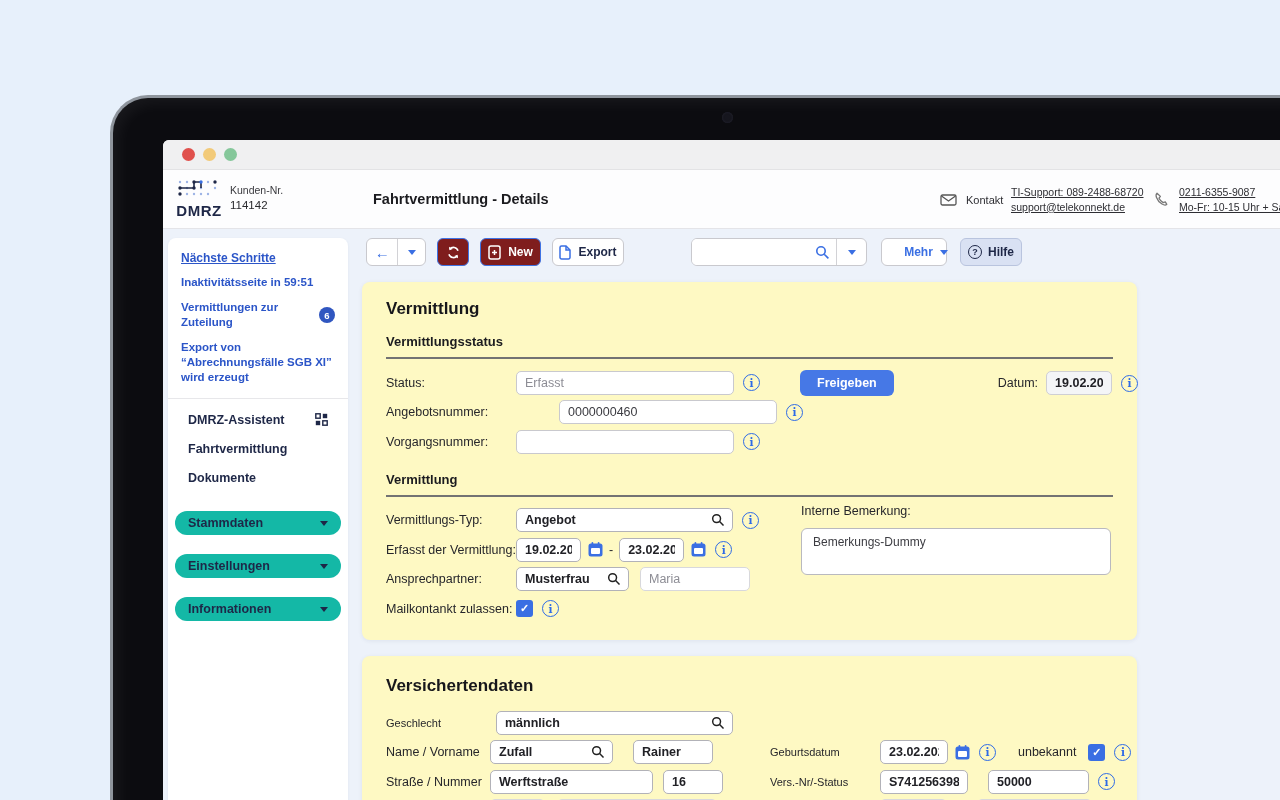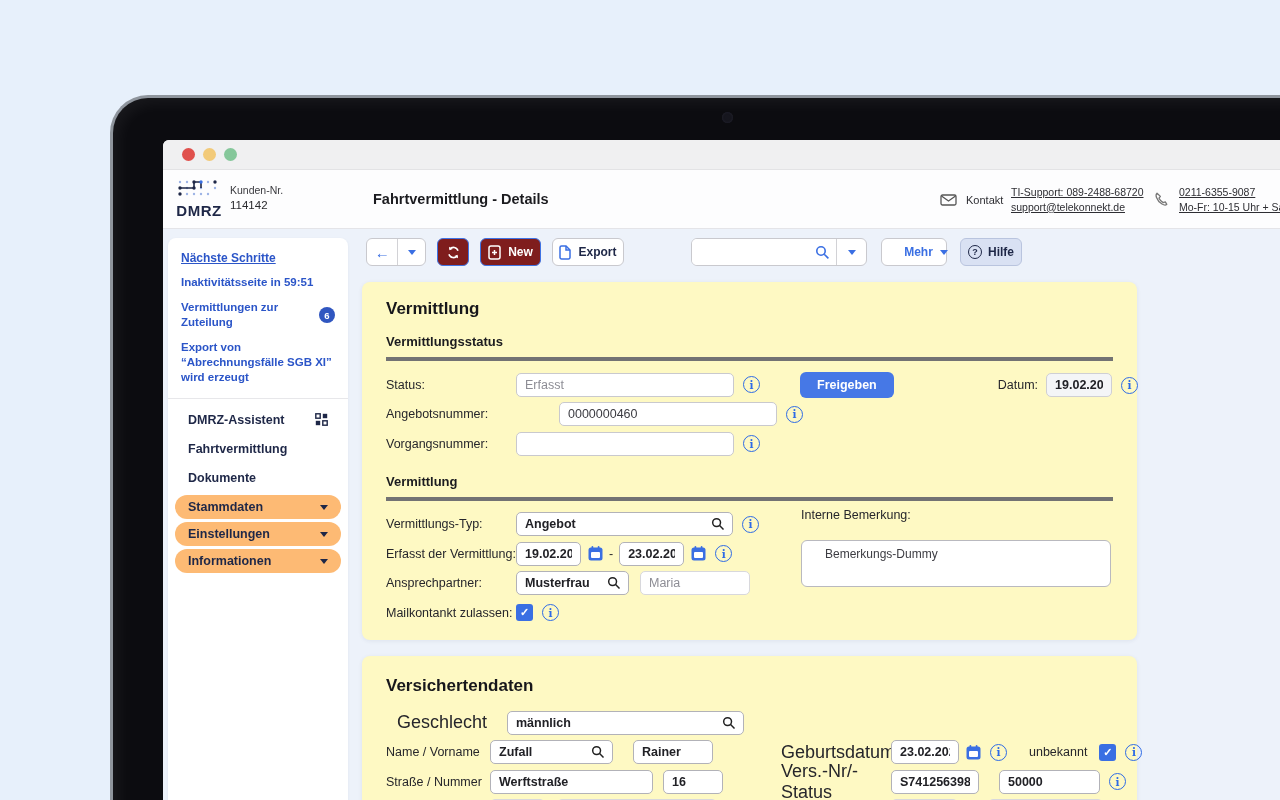--- a/index.html
+++ b/index.html
@@ -43,21 +43,21 @@
     background:#fff; border-radius:8px; box-shadow:0 1px 3px rgba(40,50,90,.07);
     padding:13px 13px; }
   .ns-title { font-size:12px; font-weight:bold; color:#2b55c8; text-decoration:underline; }
   .ns-item { font-size:11.5px; font-weight:bold; color:#2b55c8; margin-top:10px; line-height:15px;
     display:flex; align-items:center; justify-content:space-between; }
   .badge { min-width:16px; height:16px; border-radius:50%; background:#3056c0; color:#fff;
     font-size:9.5px; font-weight:bold; display:flex; align-items:center; justify-content:center; }
   .sb-divider { border:none; border-top:1px solid #e7e7ea; margin:13px -13px 6px; }
   .menu-item { height:29px; display:flex; align-items:center; justify-content:space-between;
     font-size:12.5px; font-weight:bold; color:#1e2747; padding:0 7px; }
-  .menu-pill { height:24px; background:#fdba74; border-radius:12px; margin:3px -6px;
+  .menu-pill { height:24px; background:#14b8a6; border-radius:12px; margin:19px -6px;
     padding:0 13px; display:flex; align-items:center; justify-content:space-between;
     font-size:12.5px; font-weight:bold; color:#1e2747; }
   .caret { width:0; height:0; border-left:4px solid transparent; border-right:4px solid transparent;
     border-top:5px solid #1e2747; }
   .caret.blue { border-top-color:#3a6fe3; }
 
   
   .main { position:absolute; left:199px; top:9px; width:775px; }
   .toolbar { display:flex; height:28px; }
   .tb { height:28px; border-radius:6px; display:flex; align-items:center; justify-content:center;
@@ -77,21 +77,21 @@
     font-size:9px; font-weight:bold; display:flex; align-items:center; justify-content:center; color:#1e2747; }
   .mehr { color:#3a6fe3; gap:7px;padding-left:24px; }
 
   
   .card { background:#fef9c3; border-radius:8px; box-shadow:0 1px 4px rgba(40,50,90,.08);
     padding:0 24px; position:relative; }
   .card1 { margin-top:16px; height:358px; }
   .card2 { margin-top:16px; height:260px; }
   .card-title { font-size:17px; font-weight:bold; color:#17171b; padding-top:17px; }
   .sec-title { font-size:13px; font-weight:bold; color:#1b1b1f; margin-top:15px; padding-bottom:8px;
-    border-bottom:4px solid #737373; }
+    border-bottom:2px solid #737373; }
   .rows { margin-top:9px; position:relative; }
   .frow { height:29.5px; display:flex; align-items:center; }
   .flabel { width:130px; font-size:12.5px; color:#26262b; flex:none; }
   .inp { height:24px; border:1px solid #c9c9ce; border-radius:5px; background:#fff;
     font-size:12.5px; padding:0 8px; color:#3c3c42; outline:none; font-family:"Liberation Sans",sans-serif; }
   .inp.bold { font-weight:bold; color:#212126; border-color:#b2b2b8; }
   .inp.muted { color:#8d8d95; }
   .inp.lite { border-color:#d8d8dc; }
   .combo { position:relative; display:inline-flex; }
   .combo .inp { width:100%; }
@@ -102,30 +102,30 @@
   .checkbox { width:17px; height:17px; background:#3a6fe3; border-radius:3px; flex:none;
     display:inline-flex; align-items:center; justify-content:center; }
   .checkbox::after { content:"✓"; color:#fff; font-size:11px; font-weight:bold; }
   .calicon { flex:none; margin-left:7px; }
   .btn-primary { height:26px; padding:0 17px; background:#4678e6; color:#fff; border:none;
     border-radius:6px; font-size:12.5px; font-weight:bold; cursor:pointer; font-family:"Liberation Sans",sans-serif; }
   .sec1-right { position:absolute; left:414px; top:2px; display:flex; align-items:center; }
   .datum-label { margin-left:104px; font-size:12.5px; color:#26262b; margin-right:8px; }
   .bemerkung { position:absolute; left:415px; top:-2px; width:310px; }
   .bemerkung .blabel { font-size:12.5px; color:#26262b; }
-  .bemerkung textarea { margin-top:18px; width:310px; height:47px; resize:none;
+  .bemerkung textarea { margin-top:10px; width:310px; height:47px; resize:none;
     border:1px solid #b9b9bf; border-radius:6px; font-size:12px; color:#3c3c42;
-    padding:6px 23px; font-family:"Liberation Sans",sans-serif; outline:none; }
+    padding:6px 11px; font-family:"Liberation Sans",sans-serif; outline:none; }
   .dash { margin:0 6px; color:#26262b; font-size:12.5px; }
 
   
   .vrow { height:29.5px; display:flex; align-items:center; }
   .vleft { width:384px; display:flex; align-items:center; flex:none; }
   .vlabel { width:104px; font-size:12.5px; color:#26262b; flex:none; }
-  .vlabel2 { width:110px; font-size:18px; color:#26262b; flex:none;margin-left:11px; }
+  .vlabel2 { width:110px; font-size:11px; color:#26262b; flex:none; }
   .unbek { font-size:12.5px; color:#26262b; margin-left:22px; margin-right:12px; }
 </style>
 </head>
 <body>
 
 <div class="laptop"></div>
 <div class="camera"></div>
 
 <div class="screen">
 

